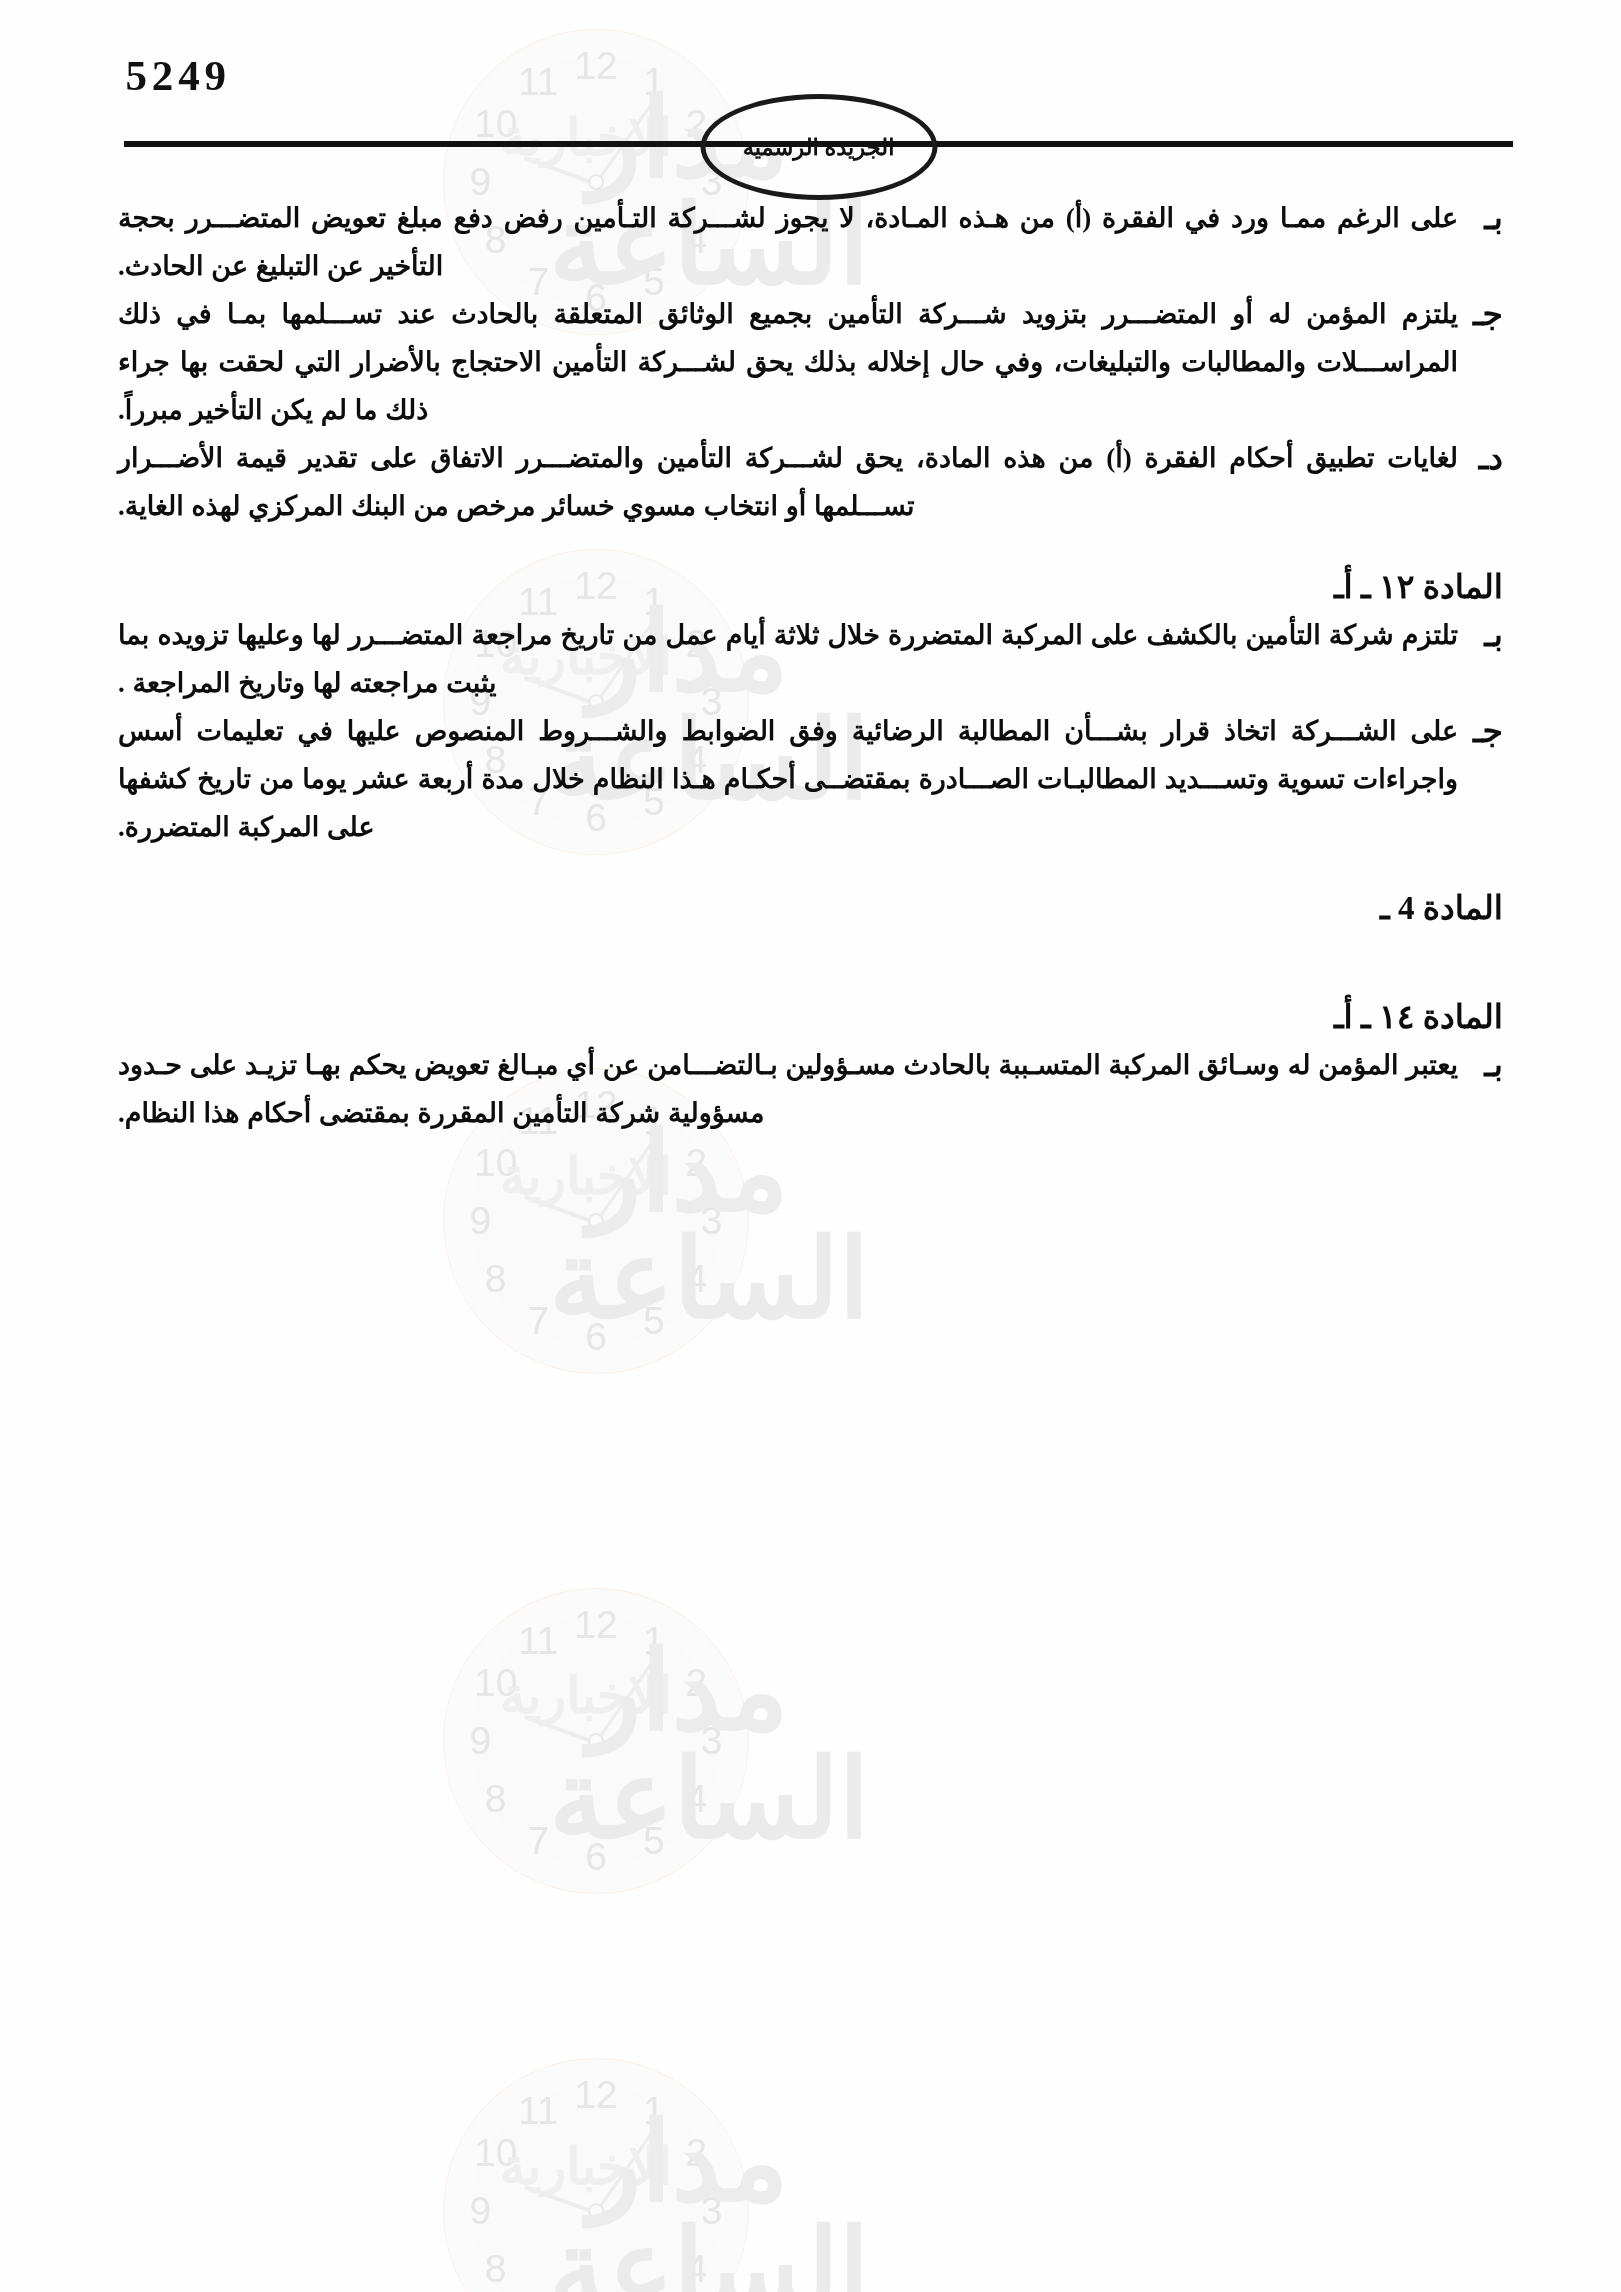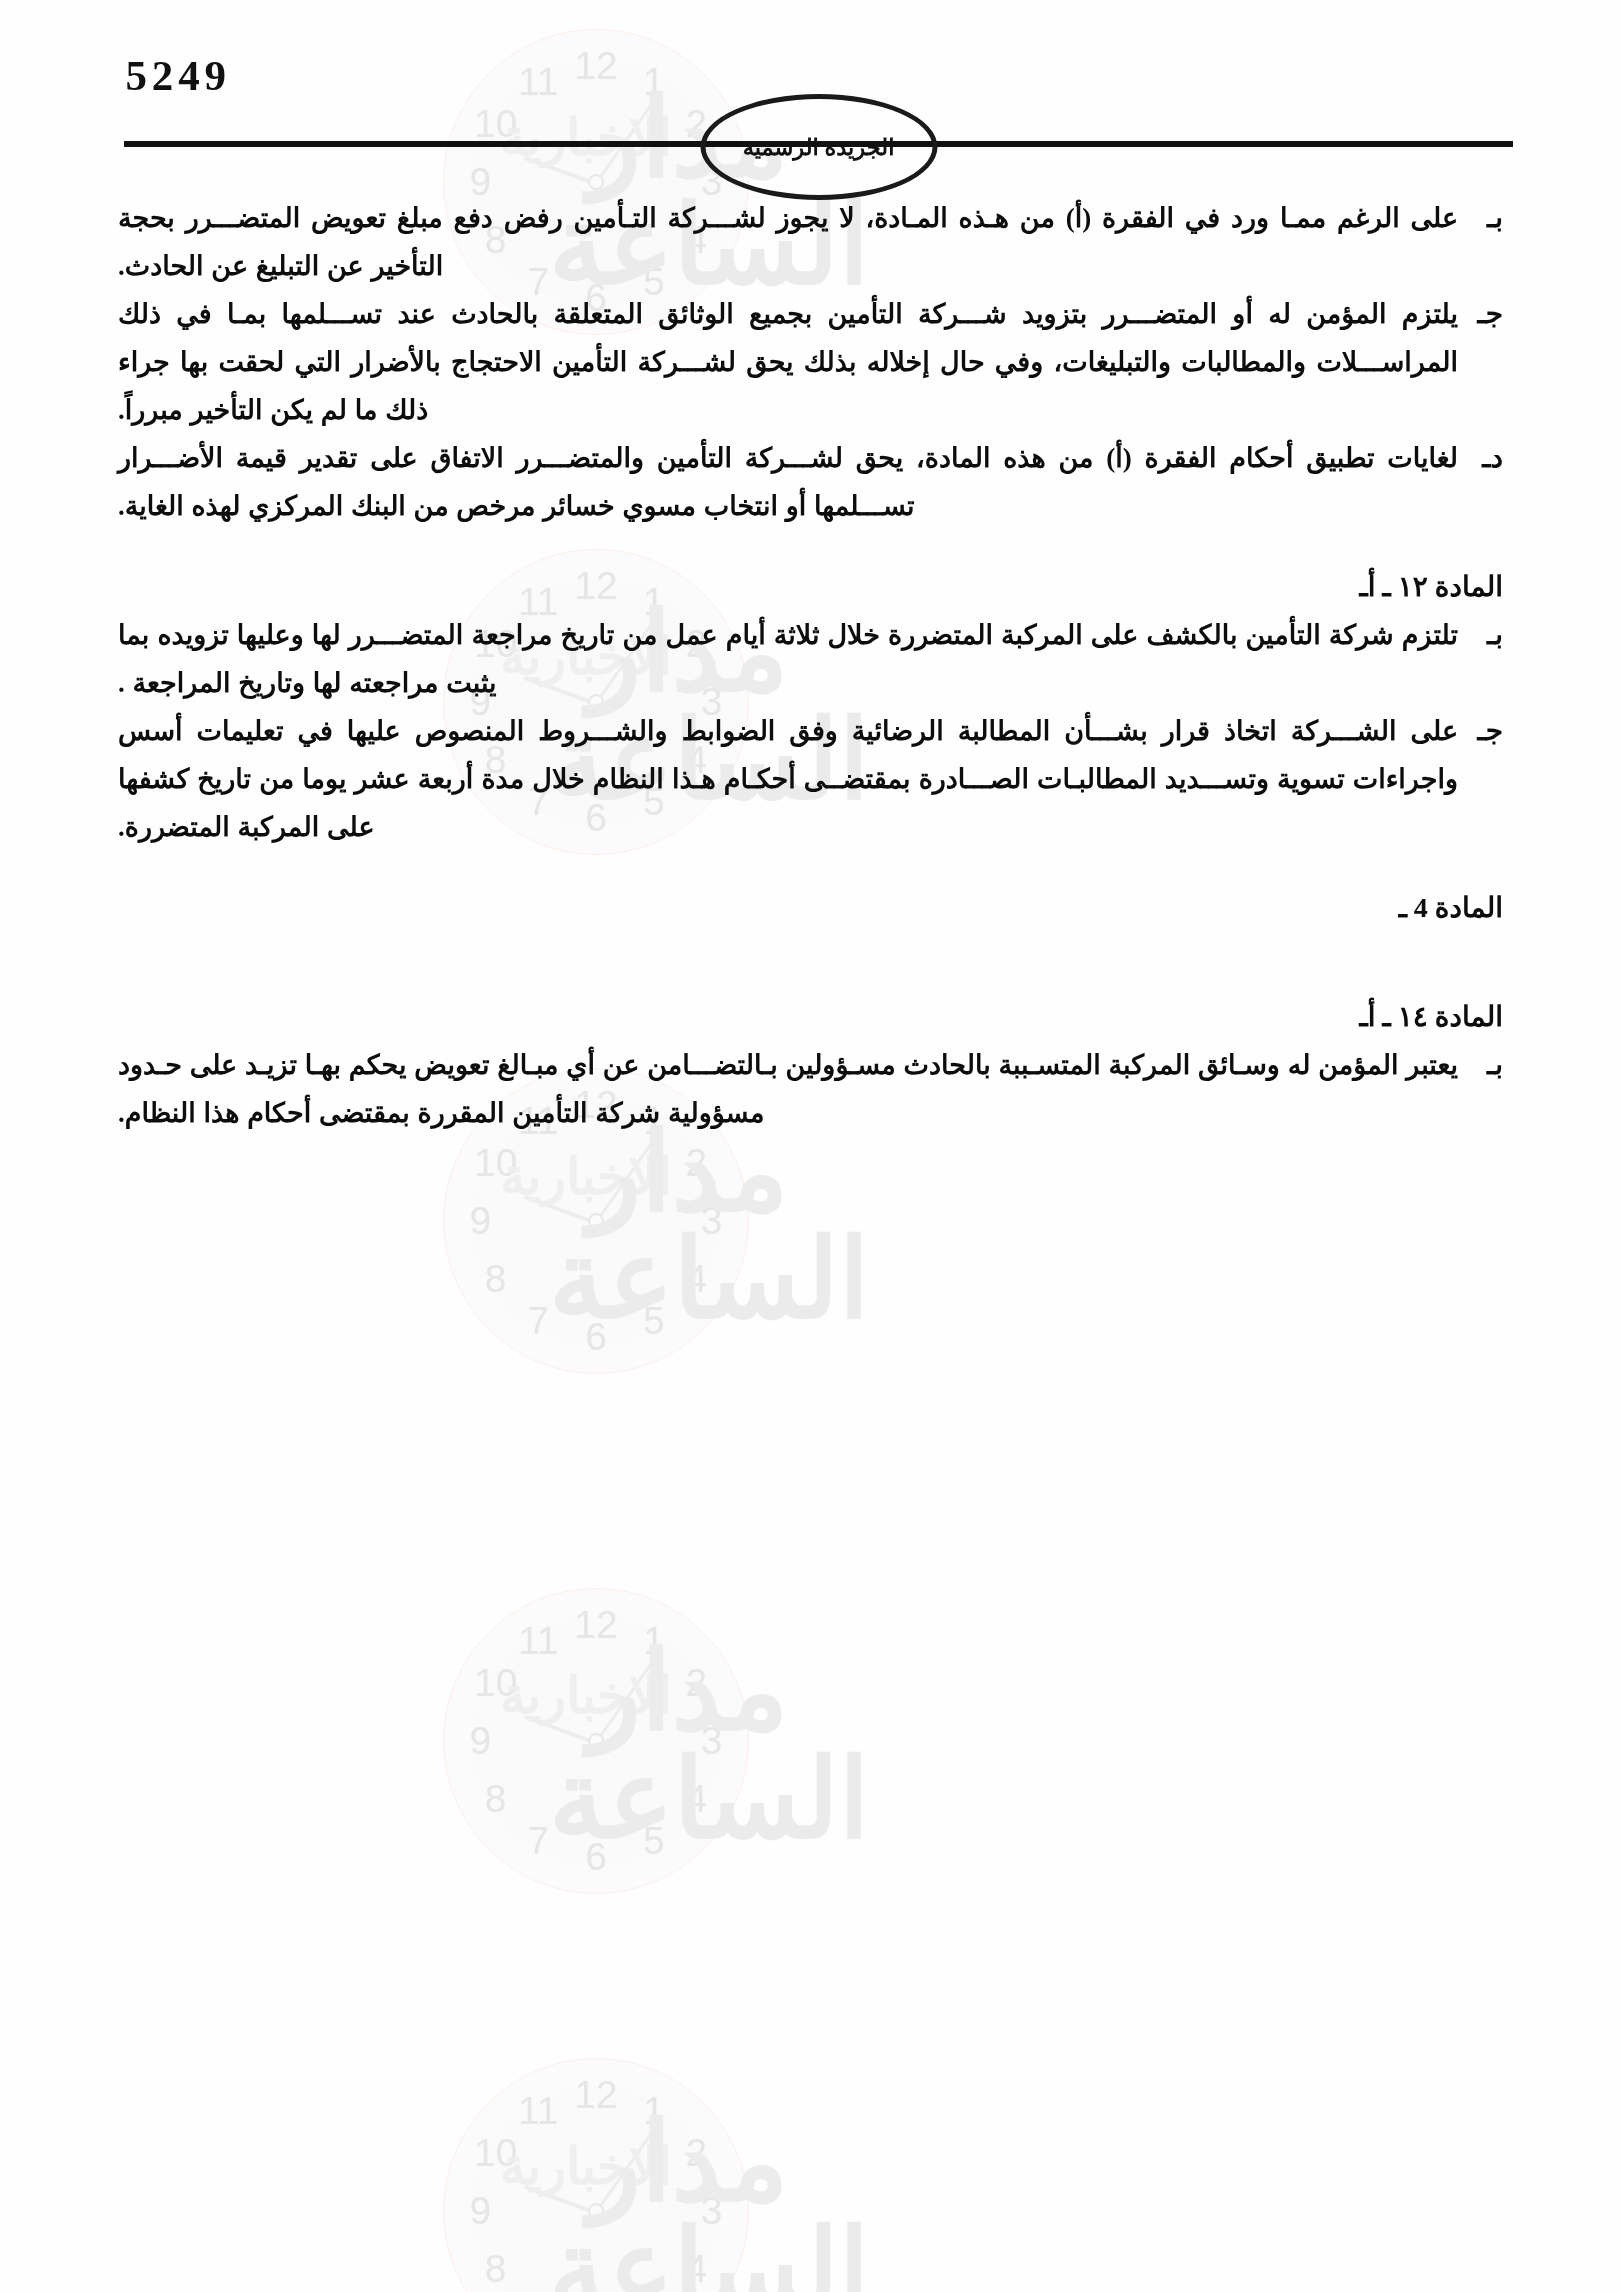--- a/index.html
+++ b/index.html
@@ -140,21 +140,21 @@
     text-align: justify;
   }
   .clause {
     display: flex;
     flex-direction: row;
     align-items: flex-start;
     margin-bottom: 0;
   }
   .clause-marker {
     flex: 0 0 auto;
-    font-size: 28px;
+    font-size: 33px;
     font-weight: bold;
     line-height: 48px;
     color: #0d0d0d;
     white-space: nowrap;
     font-family: "Liberation Serif", serif;
   }
   .clause-body {
     flex: 1 1 auto;
     font-size: 27px;
     font-weight: bold;

